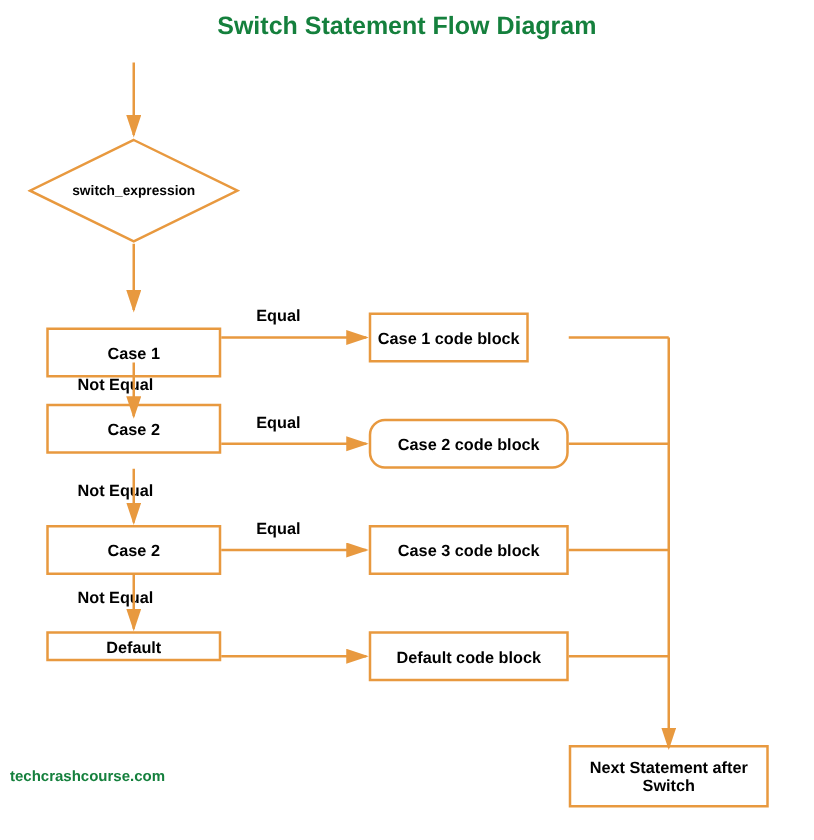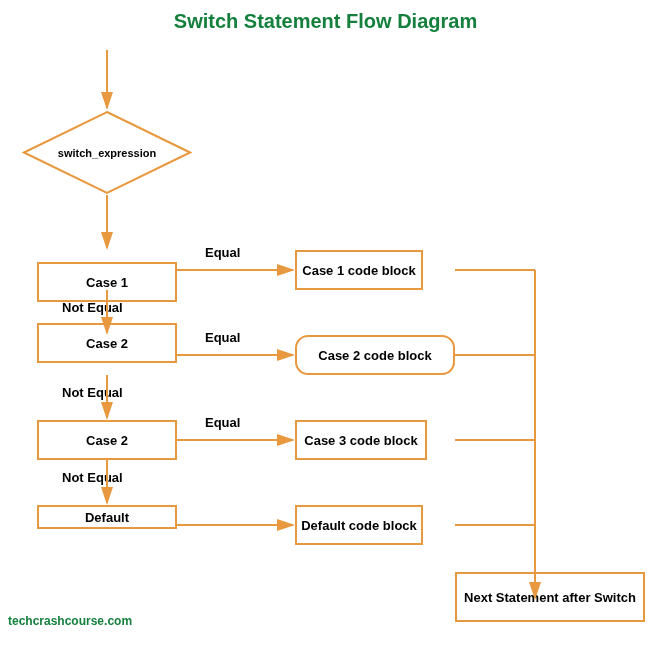--- a/index.html
+++ b/index.html
@@ -74,24 +74,24 @@
   <div class="diamond-text">switch_expression</div>
 </div>
 
 <div class="box" style="left:37px; top:242px; width:140px; height:40px;margin-top:20px;">Case 1</div>
 <div class="box" style="left:37px; top:323px; width:140px; height:40px;">Case 2</div>
 <div class="box" style="left:37px; top:420px; width:140px; height:40px;">Case 2</div>
 <div class="box" style="left:37px; top:505px; width:140px; height:24px;">Default</div>
 
 <div class="box" style="left:295px; top:250px; width:128px; height:40px;">Case 1 code block</div>
 <div class="box" style="left:295px; top:335px; width:160px; height:40px;border-radius:13px;">Case 2 code block</div>
-<div class="box" style="left:295px; top:420px; width:132px; height:40px;">Case 3 code block</div>
-<div class="box" style="left:295px; top:505px; width:128px; height:40px;">Default code block</div>
+<div class="box" style="left:295px; top:420px; width:160px; height:40px;">Case 3 code block</div>
+<div class="box" style="left:295px; top:505px; width:160px; height:40px;">Default code block</div>
 
-<div class="box" style="left:455px; top:572px; width:190px; height:50px; padding:5px;">Next Statement after Switch</div>
+<div class="box" style="left:455px; top:596px; width:160px; height:50px; padding:5px;">Next Statement after Switch</div>
 
 <div class="label" style="left:205px; top:245px;">Equal</div>
 <div class="label" style="left:205px; top:330px;">Equal</div>
 <div class="label" style="left:205px; top:415px;">Equal</div>
 
 <div class="label" style="left:62px; top:300px;">Not Equal</div>
 <div class="label" style="left:62px; top:385px;">Not Equal</div>
 <div class="label" style="left:62px; top:470px;">Not Equal</div>
 
 <div class="watermark" style="left:8px; top:614px;">techcrashcourse.com</div>

